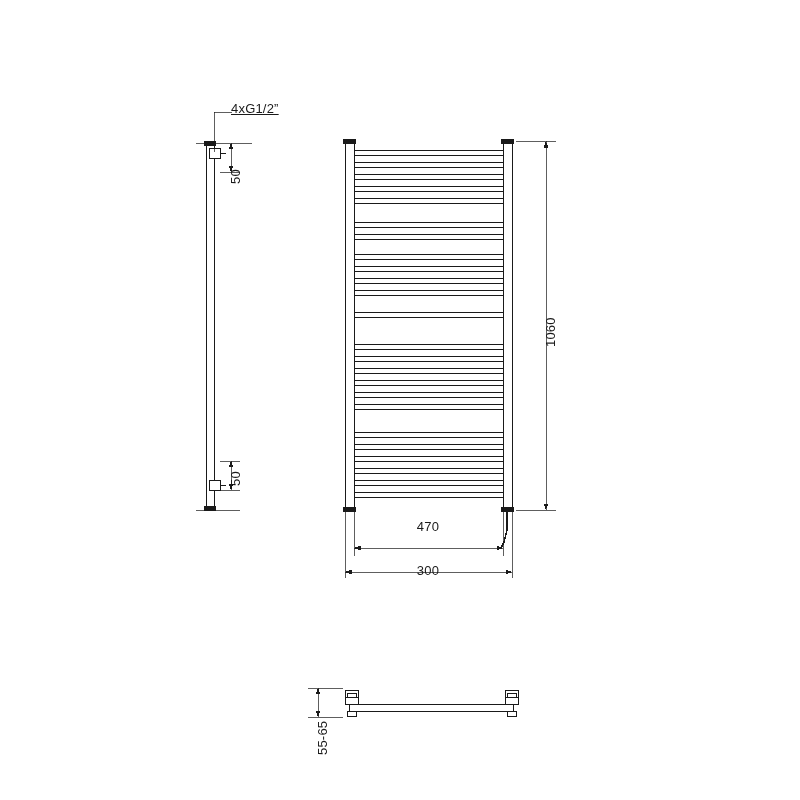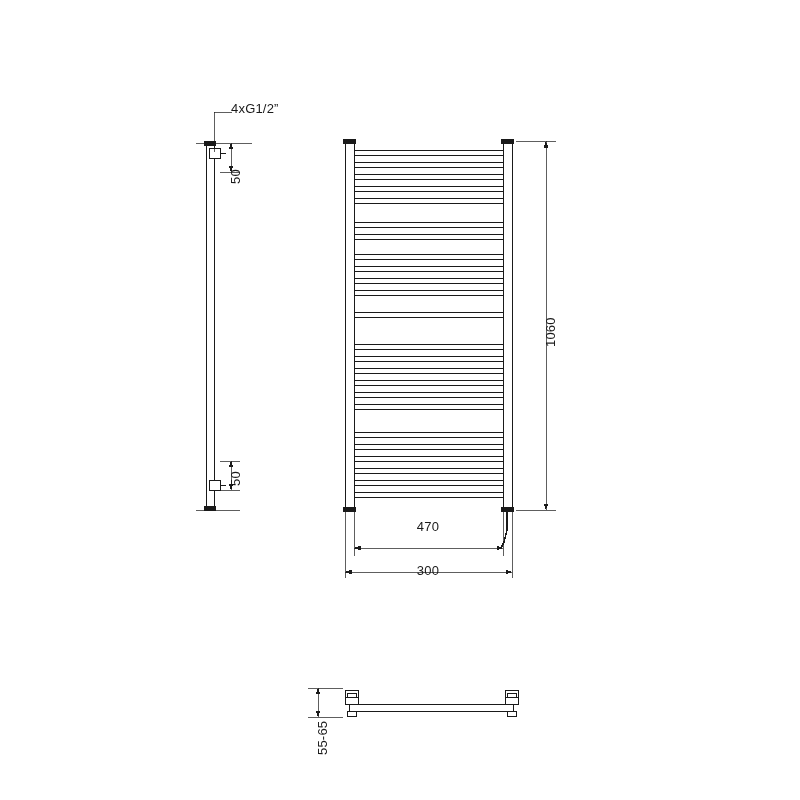--- a/index.html
+++ b/index.html
@@ -196,21 +196,21 @@
         <line x1="343" y1="688" x2="308" y2="688"></line>
         <line x1="343" y1="717" x2="308" y2="717"></line>
         <line x1="318" y1="688" x2="318" y2="717"></line>
         <path d="M318 688 l-2.2 6 h4.4 z" fill="#1a1a1a" stroke="none"></path>
         <path d="M318 717 l-2.2 -6 h4.4 z" fill="#1a1a1a" stroke="none"></path>
       </g>
 
     </g>
   </svg>
 
-  <div class="lbl" style="left:231px; top:101px;">4xG1/2”</div>
+  <div class="lbl" style="left:231px; top:101px;text-decoration:underline;">4xG1/2”</div>
 
   <div class="lbl rot" style="left:228px; top:184px;">50</div>
 
   <div class="lbl rot" style="left:228px; top:486px;">50</div>
 
   <div class="lbl rot" style="left:543px; top:347px;">1060</div>
 
   <div class="lbl center" style="left:408px; top:519px; width:40px;">470</div>
 
   <div class="lbl center" style="left:408px; top:563px; width:40px;">300</div>

